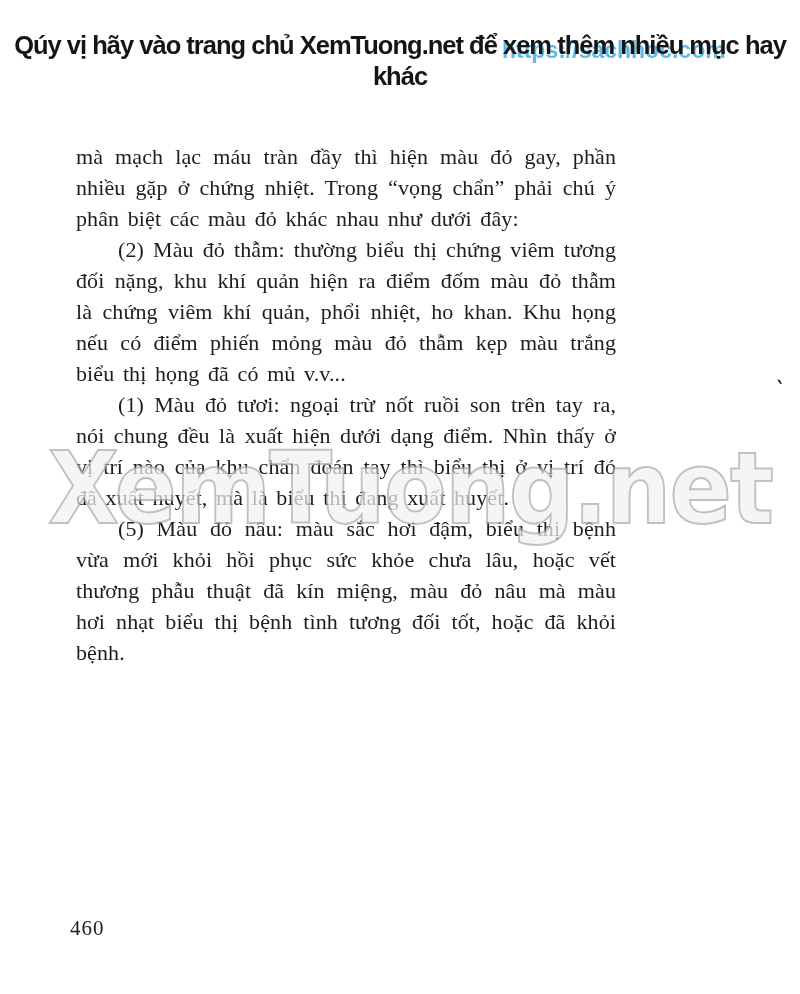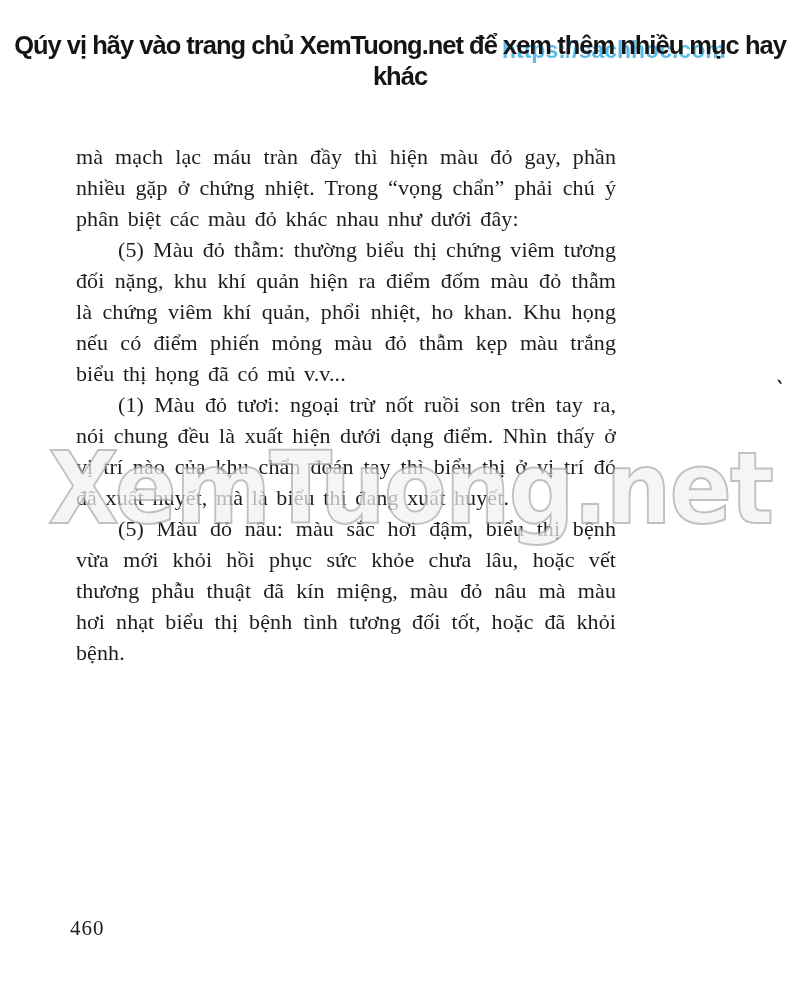--- a/index.html
+++ b/index.html
@@ -101,21 +101,21 @@
 </head>
 <body>
 
 <div class="header">
   <span class="url-overlay">https://sachhoc.com</span>
   <span class="header-text">Qúy vị hãy vào trang chủ XemTuong.net để xem thêm nhiều mục hay khác</span>
 </div>
 
 <div class="body-column">
   <div class="para no-indent">mà mạch lạc máu tràn đầy thì hiện màu đỏ gay, phần nhiều gặp ở chứng nhiệt. Trong “vọng chẩn” phải chú ý phân biệt các màu đỏ khác nhau như dưới đây:</div>
-  <div class="para">(5) Màu đỏ thẫm: thường biểu thị chứng viêm tương đối nặng, khu khí quản hiện ra điểm đốm màu đỏ thẫm là chứng viêm khí quản, phổi nhiệt, ho khan. Khu họng nếu có điểm phiến mỏng màu đỏ thẫm kẹp màu trắng biểu thị họng đã có mủ v.v...</div>
+  <div class="para">(2) Màu đỏ thẫm: thường biểu thị chứng viêm tương đối nặng, khu khí quản hiện ra điểm đốm màu đỏ thẫm là chứng viêm khí quản, phổi nhiệt, ho khan. Khu họng nếu có điểm phiến mỏng màu đỏ thẫm kẹp màu trắng biểu thị họng đã có mủ v.v...</div>
   <div class="para">(1) Màu đỏ tươi: ngoại trừ nốt ruồi son trên tay ra, nói chung đều là xuất hiện dưới dạng điểm. Nhìn thấy ở vị trí nào của khu chẩn đoán tay thì biểu thị ở vị trí đó đã xuất huyết, mà là biểu thị đang xuất huyết.</div>
   <div class="para">(5) Màu đỏ nâu: màu sắc hơi đậm, biểu thị bệnh vừa mới khỏi hồi phục sức khỏe chưa lâu, hoặc vết thương phẫu thuật đã kín miệng, màu đỏ nâu mà màu hơi nhạt biểu thị bệnh tình tương đối tốt, hoặc đã khỏi bệnh.</div>
 </div>
 
 <div class="watermark">XemTuong.net</div>
 
 <div class="page-number">460</div>
 
 <div class="scan-speck">`</div>
 

